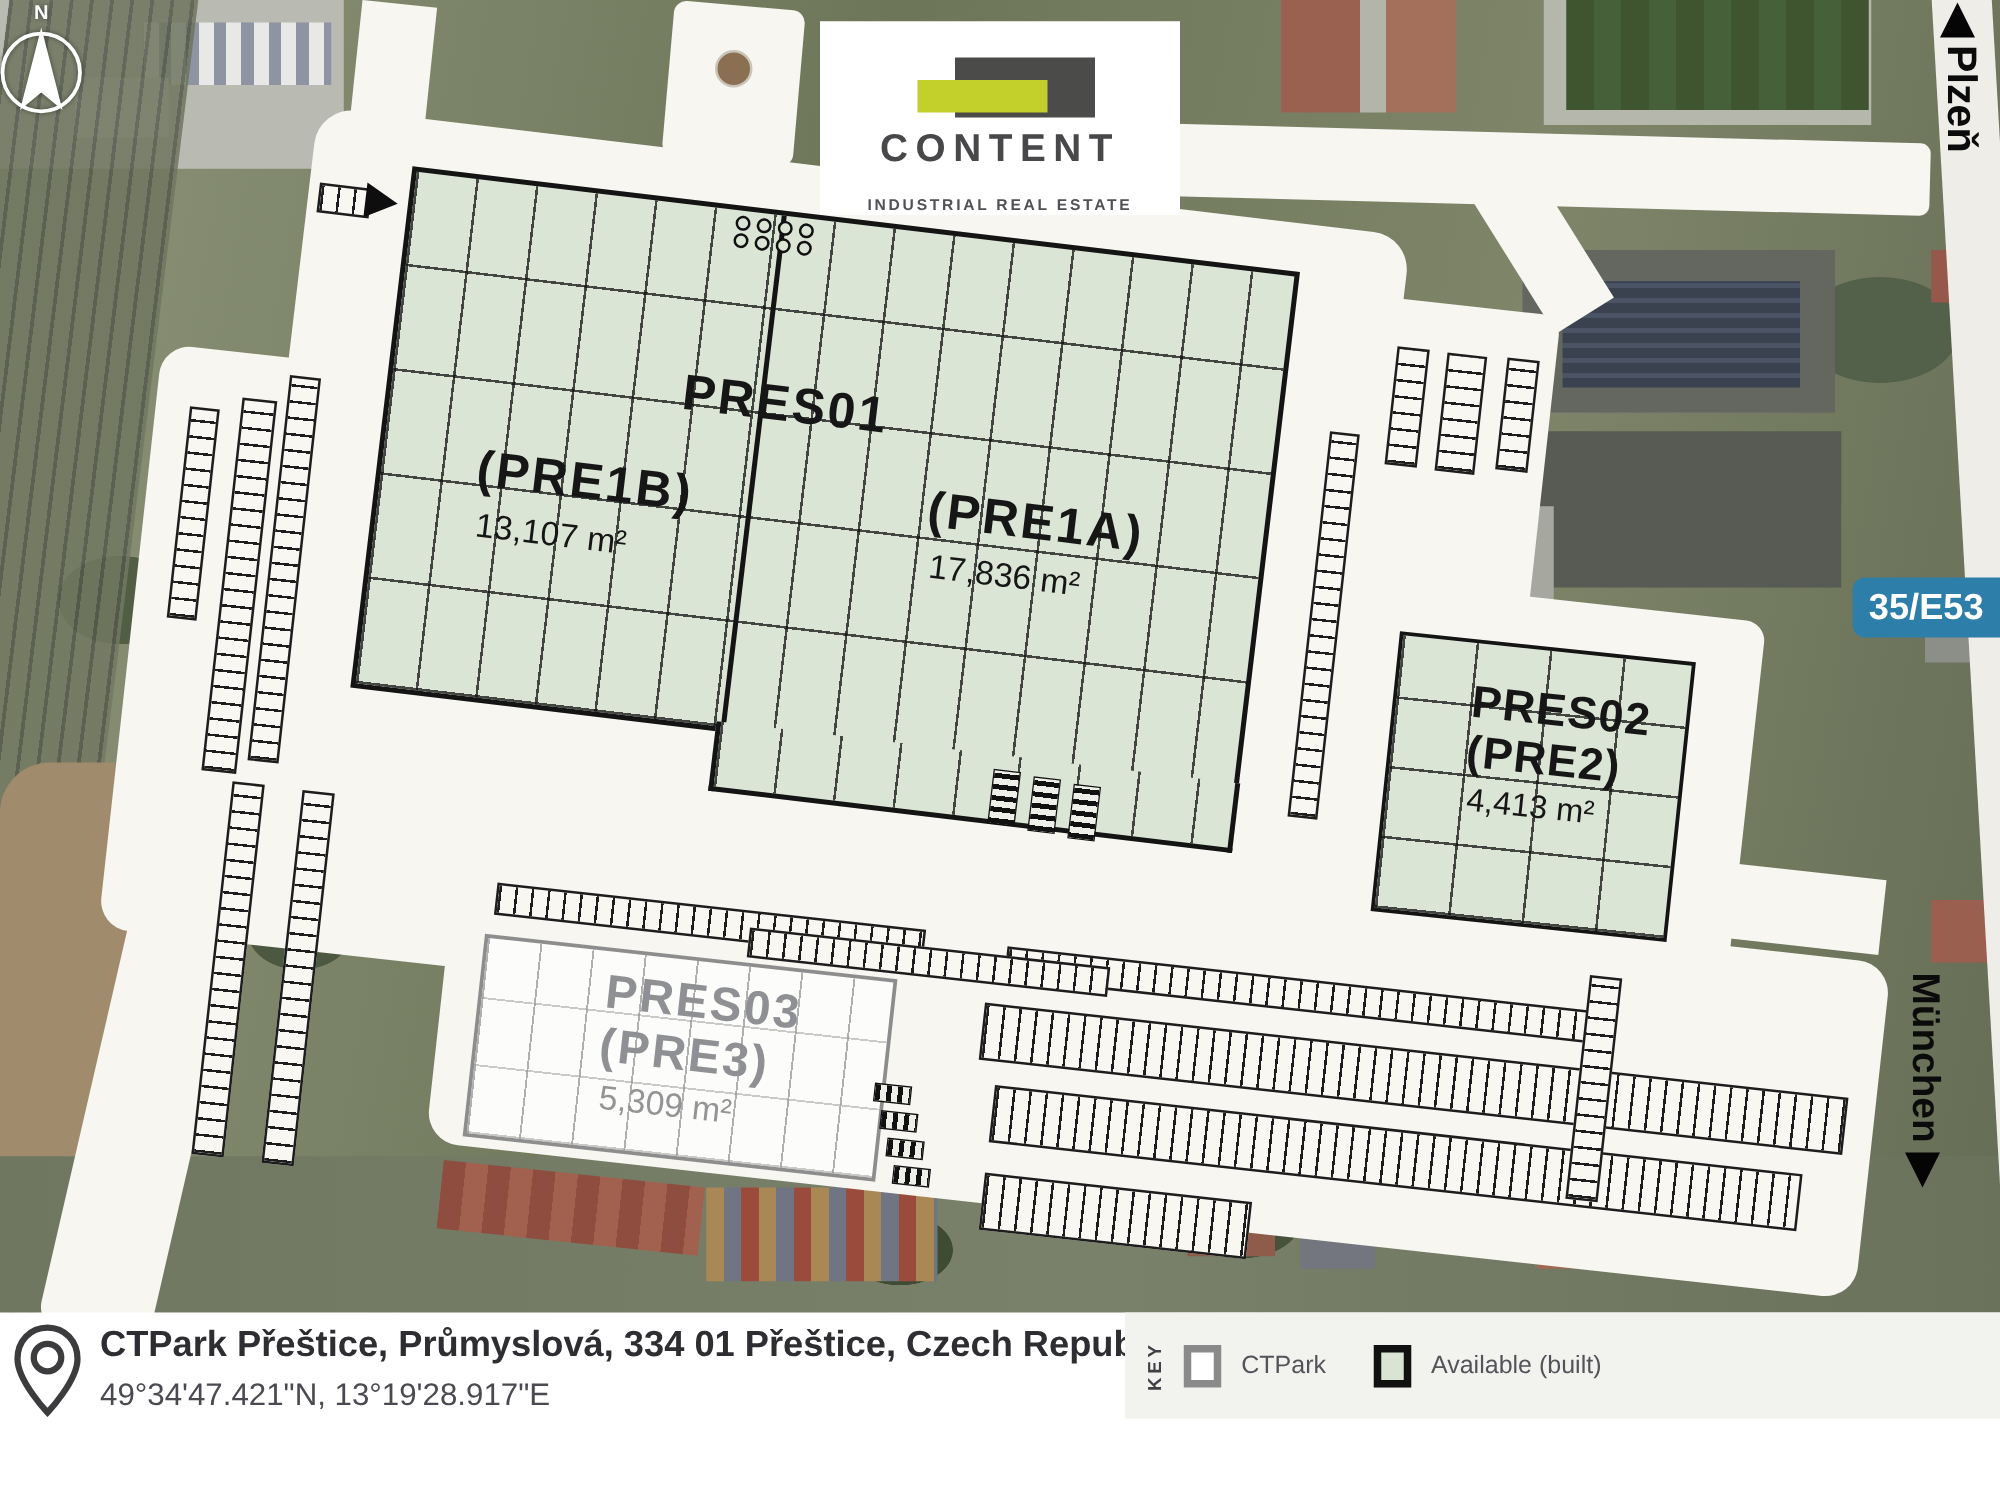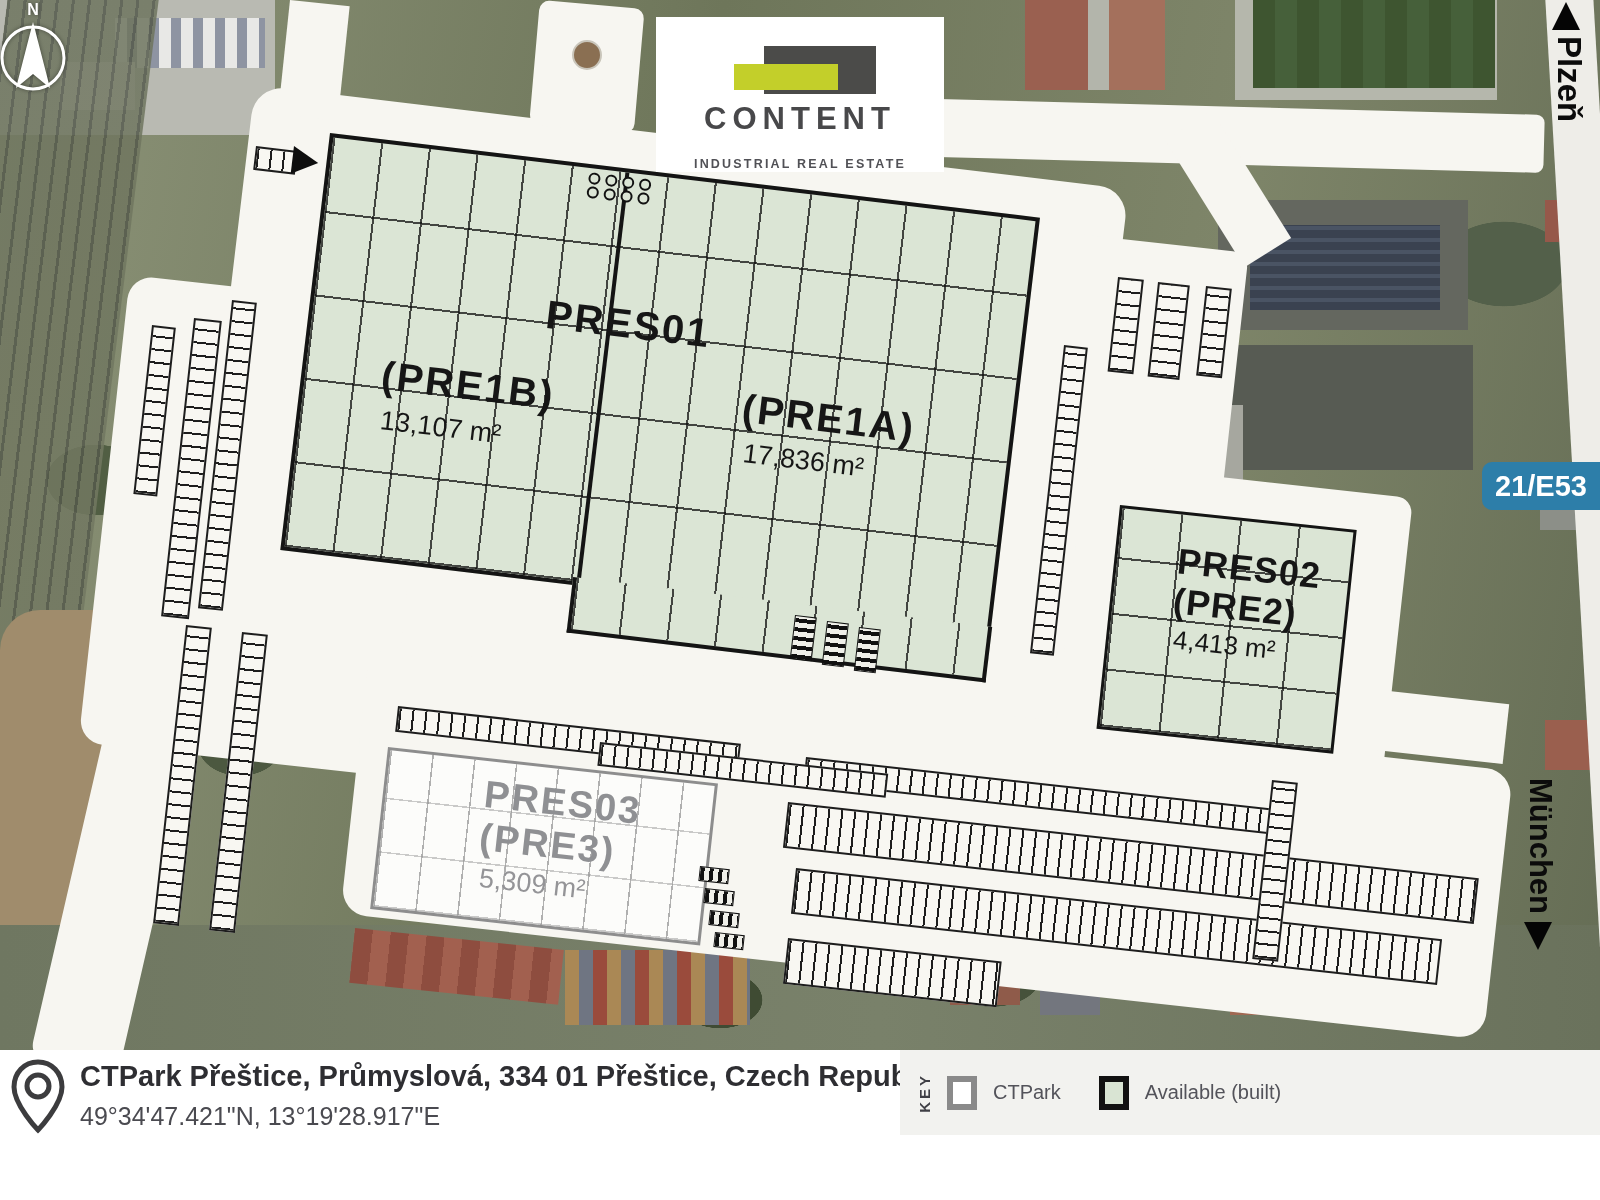--- a/index.html
+++ b/index.html
@@ -154,21 +154,21 @@
   <div class="dockh" style="left:700px;top:866px;width:30px;height:15px;transform:rotate(6.3deg);"></div>
   <div class="dockh" style="left:705px;top:888px;width:30px;height:15px;transform:rotate(6.3deg);"></div>
   <div class="dockh" style="left:710px;top:910px;width:30px;height:15px;transform:rotate(6.3deg);"></div>
   <div class="dockh" style="left:715px;top:932px;width:30px;height:15px;transform:rotate(6.3deg);"></div>
 
   <div class="abs tri-up" style="left:1552px;top:2px;"></div>
   <div class="abs vtext" style="left:1550px;top:36px;font-size:33px;">Plzeň</div>
   <div class="abs vtext" style="left:1522px;top:778px;font-size:31px;">München</div>
   <div class="abs tri-down" style="left:1524px;top:922px;"></div>
   <div class="abs" style="left: 1482px; top: 462px; width: 118px; height: 48px; border-radius: 10px 0px 0px 10px; display: flex; align-items: center; justify-content: center; background-color: rgb(45, 126, 169);">
-    <span style="color:#fff;font-size:29px;font-weight:bold;">21/E53</span>
+    <span style="color:#fff;font-size:29px;font-weight:bold;">35/E53</span>
   </div>
 
   <div class="abs" style="left:0;top:0;width:72px;height:100px;">
     <svg width="72" height="100" viewBox="0 0 72 100" style="filter:drop-shadow(0 0 2px rgba(0,0,0,.45));">
       <text x="33" y="15" text-anchor="middle" fill="#ffffff" font-size="16" font-weight="bold" font-family="Liberation Sans, sans-serif">N</text>
       <circle cx="33" cy="58" r="31" fill="none" stroke="#ffffff" stroke-width="3"></circle>
       <polygon points="33,22 16,88 33,74 50,88" fill="#ffffff"></polygon>
     </svg>
   </div>
 

